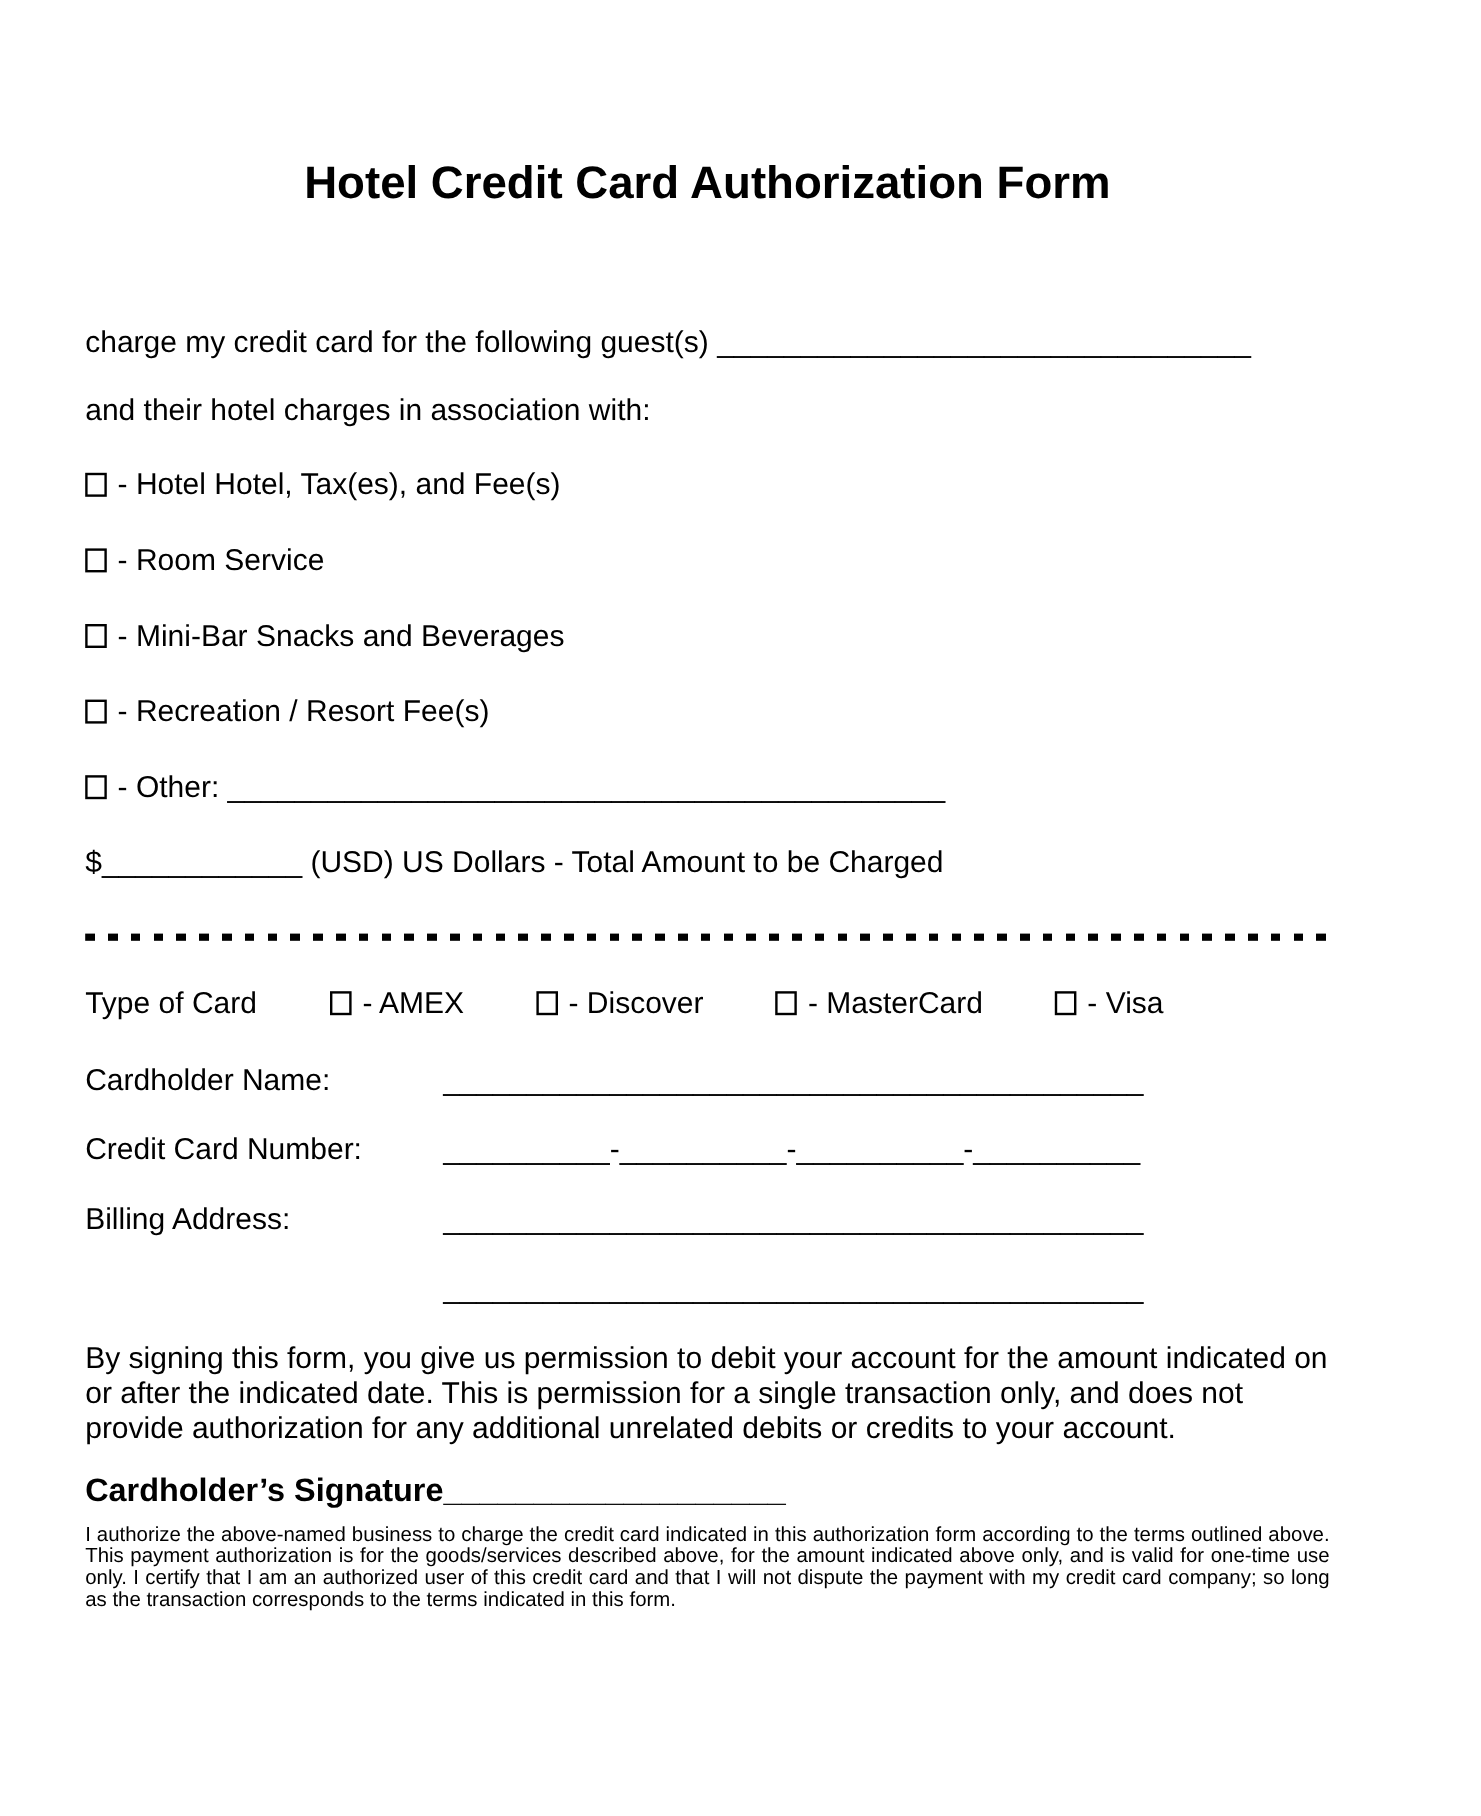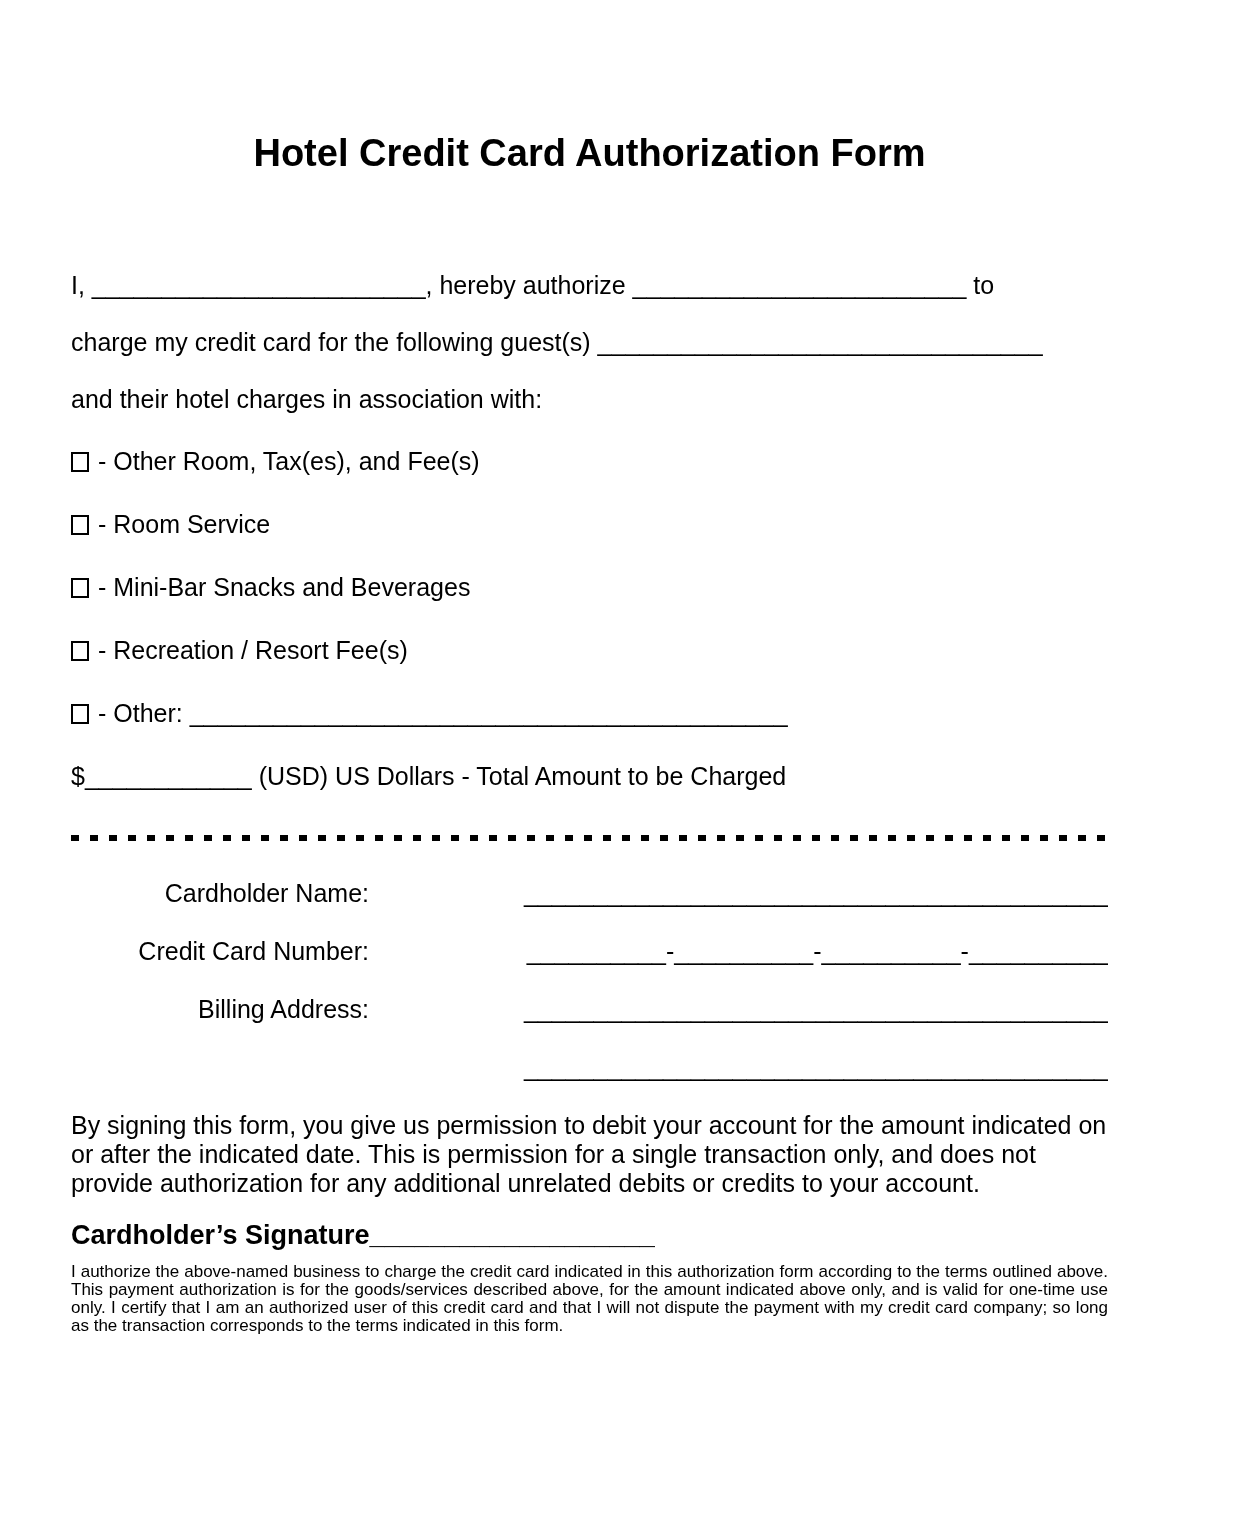--- a/index.html
+++ b/index.html
@@ -70,21 +70,21 @@
   .card-type-row {
     display: flex;
     font-size: 25px;
     line-height: 29px;
     white-space: nowrap;
   }
   .type-label { width: 204px; flex: none; }
   .card-type-option { margin-right: 60px; }
   .card-type-option:last-child { margin-right: 0; }
 
-  .fields { margin-top: 35px; text-align: right; }
+  .fields { margin-top: 35px; }
   .field-row {
     display: flex;
     font-size: 25px;
     line-height: 29px;
     margin-bottom: 29px;
     white-space: nowrap;
   }
   .field-label { width: 298px; flex: none; }
   .field-value { flex: 1; white-space: nowrap; overflow: hidden; }
 
@@ -111,28 +111,27 @@
   }
 </style>
 </head>
 <body>
 
 <div class="page">
 
   <h1 class="title">Hotel Credit Card Authorization Form</h1>
 
   <div class="intro">
-    <p class="line">I, ________________________, hereby authorize ________________________ to</p>
     <p class="line">charge my credit card for the following guest(s) ________________________________</p>
     <p class="line">and their hotel charges in association with:</p>
   </div>
 
   <div class="options">
     <div class="option-row">
-      <span class="checkbox"></span><span>- Other Room, Tax(es), and Fee(s)</span>
+      <span class="checkbox"></span><span>- Hotel Hotel, Tax(es), and Fee(s)</span>
     </div>
     <div class="option-row">
       <span class="checkbox"></span><span>- Room Service</span>
     </div>
     <div class="option-row">
       <span class="checkbox"></span><span>- Mini-Bar Snacks and Beverages</span>
     </div>
     <div class="option-row">
       <span class="checkbox"></span><span>- Recreation / Resort Fee(s)</span>
     </div>
@@ -140,20 +139,35 @@
       <span class="checkbox"></span><span>- Other: ___________________________________________</span>
     </div>
   </div>
 
   <p class="amount-line">
     <span>$____________ (USD) US Dollars - </span><span class="bold">Total Amount to be Charged</span>
   </p>
 
   <div class="dashed-divider"></div>
 
+  <div class="card-type-row">
+    <span class="type-label">Type of Card</span>
+    <span class="card-type-option">
+      <span class="checkbox"></span><span>- AMEX</span>
+    </span>
+    <span class="card-type-option">
+      <span class="checkbox"></span><span>- Discover</span>
+    </span>
+    <span class="card-type-option">
+      <span class="checkbox"></span><span>- MasterCard</span>
+    </span>
+    <span class="card-type-option">
+      <span class="checkbox"></span><span>- Visa</span>
+    </span>
+  </div>
 
   <div class="fields">
     <div class="field-row">
       <span class="field-label">Cardholder Name:</span>
       <span class="field-value">__________________________________________</span>
     </div>
     <div class="field-row">
       <span class="field-label">Credit Card Number:</span>
       <span class="field-value">__________-__________-__________-__________</span>
     </div>

